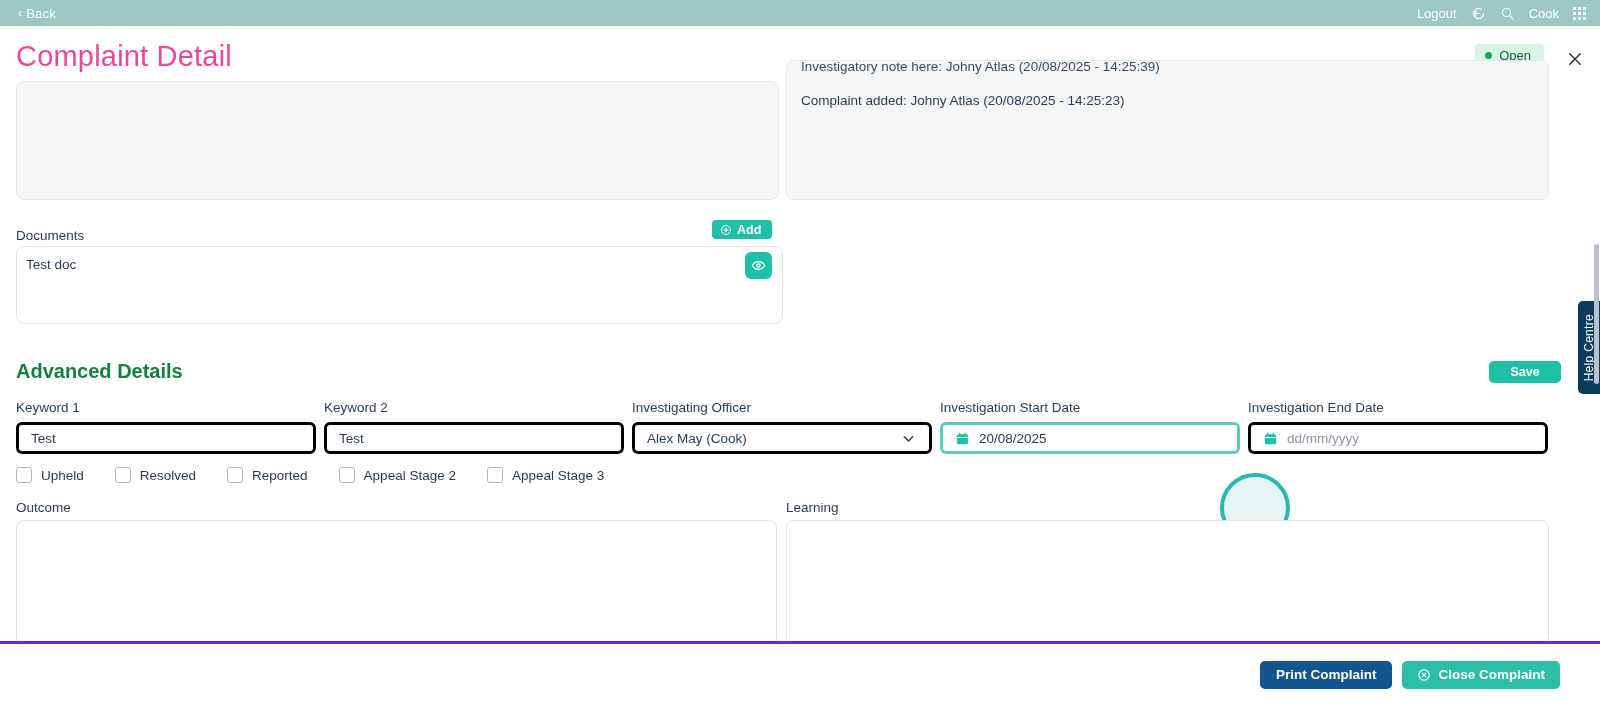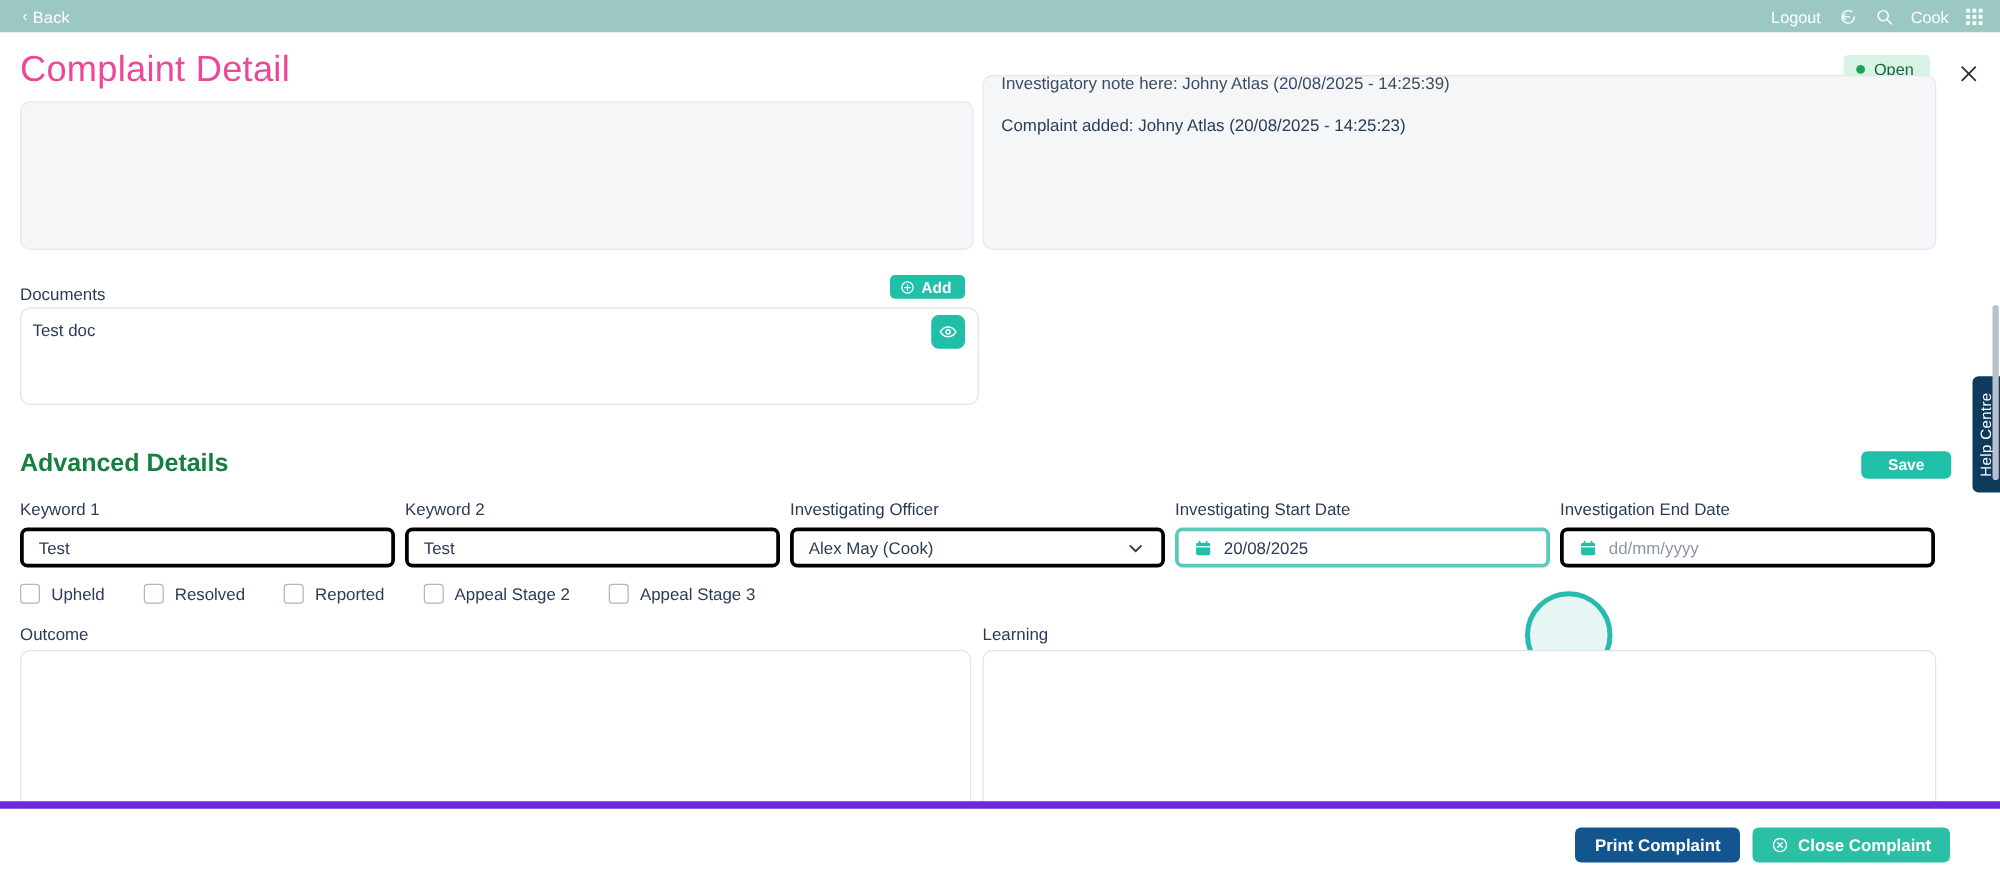--- a/index.html
+++ b/index.html
@@ -148,21 +148,21 @@
     position: absolute; border: 1px solid #dfe4ea; border-radius: 8px; background: #fff;
   }
   .lbl-outcome  { left: 16px;  top: 422px; }
   .box-outcome  { left: 16px;  top: 442px; width: 761px; height: 190px; }
   .lbl-learning { left: 786px; top: 422px; }
   .box-learning { left: 786px; top: 442px; width: 763px; height: 190px; }
 
   
   .footer {
     position: absolute; left: 0; bottom: 0; width: 1600px; height: 64px;
-    background: #ffffff; border-top: 6px solid #6d28d9;
+    background: #ffffff; border-top: 3px solid #6d28d9;
     display: flex; align-items: center; justify-content: flex-end;
     padding-right: 40px; gap: 10px;
   }
   .btn-print {
     background: #13558f; color: #ffffff; border: none; border-radius: 5px;
     height: 28px; padding: 0 16px; font-size: 13.5px; font-weight: bold;
     font-family: "Liberation Sans", sans-serif;
   }
   .btn-close-complaint {
     background: #2bbfa5; color: #ffffff; border: none; border-radius: 5px;
@@ -300,21 +300,21 @@
         <span>Alex May (Cook)</span>
         <span class="chev">
           <svg width="17" height="17" viewBox="0 0 24 24" fill="none" stroke="#2b3c57" stroke-width="2.1" stroke-linecap="round" stroke-linejoin="round">
             <path d="m6 9.5 6 6 6-6"></path>
           </svg>
         </span>
       </div>
     </div>
 
     <div class="field f-sd">
-      <label>Investigating Start Date</label>
+      <label>Investigation Start Date</label>
       <div class="input-box teal">
         <span class="cal">
           <svg width="15" height="15" viewBox="0 0 24 24" fill="#1fbfa8">
             <rect x="3" y="5" width="18" height="16" rx="2.5"></rect>
             <rect x="3" y="9.5" width="18" height="1.6" fill="#ffffff"></rect>
             <rect x="6.5" y="2.5" width="2" height="4" rx="1"></rect>
             <rect x="15.5" y="2.5" width="2" height="4" rx="1"></rect>
           </svg>
         </span>
         <span>20/08/2025</span>

